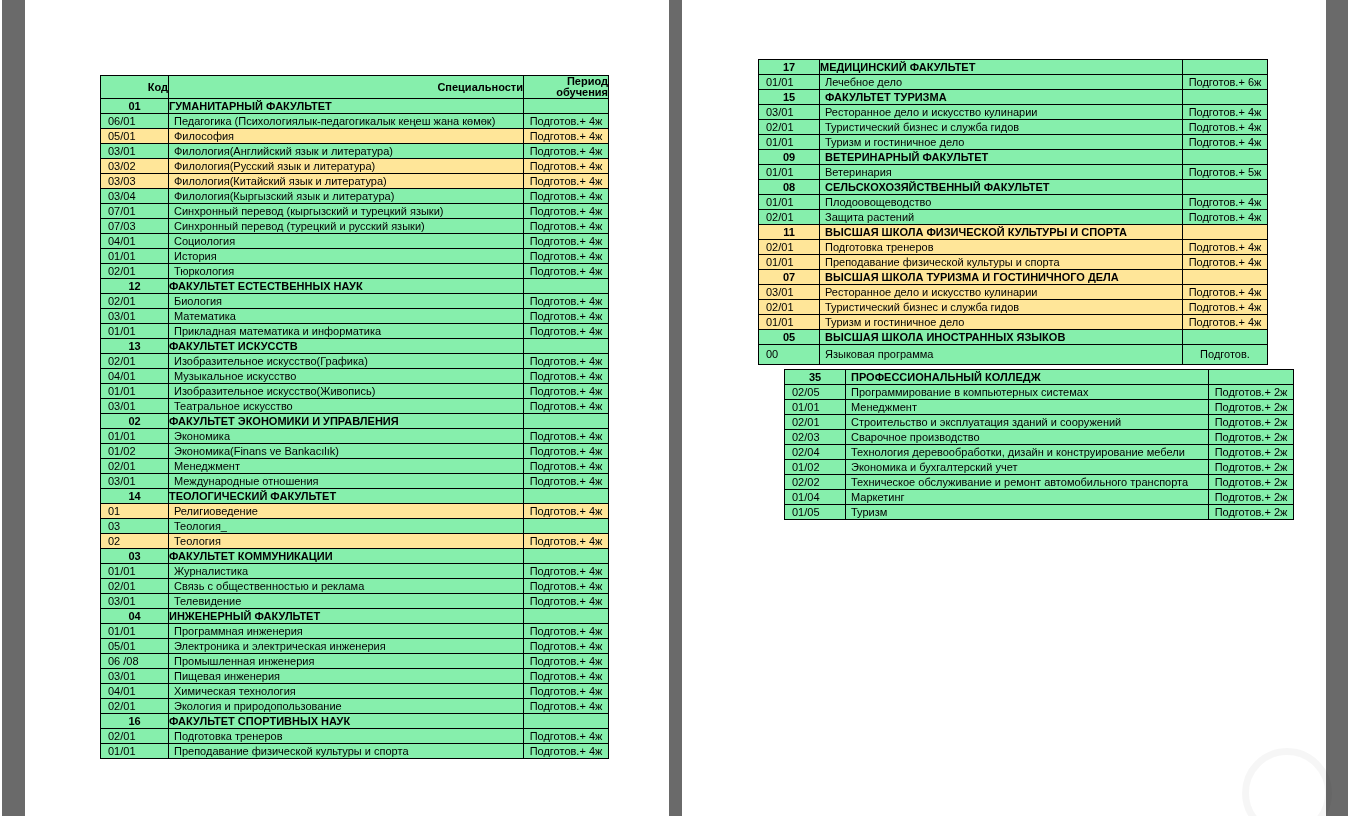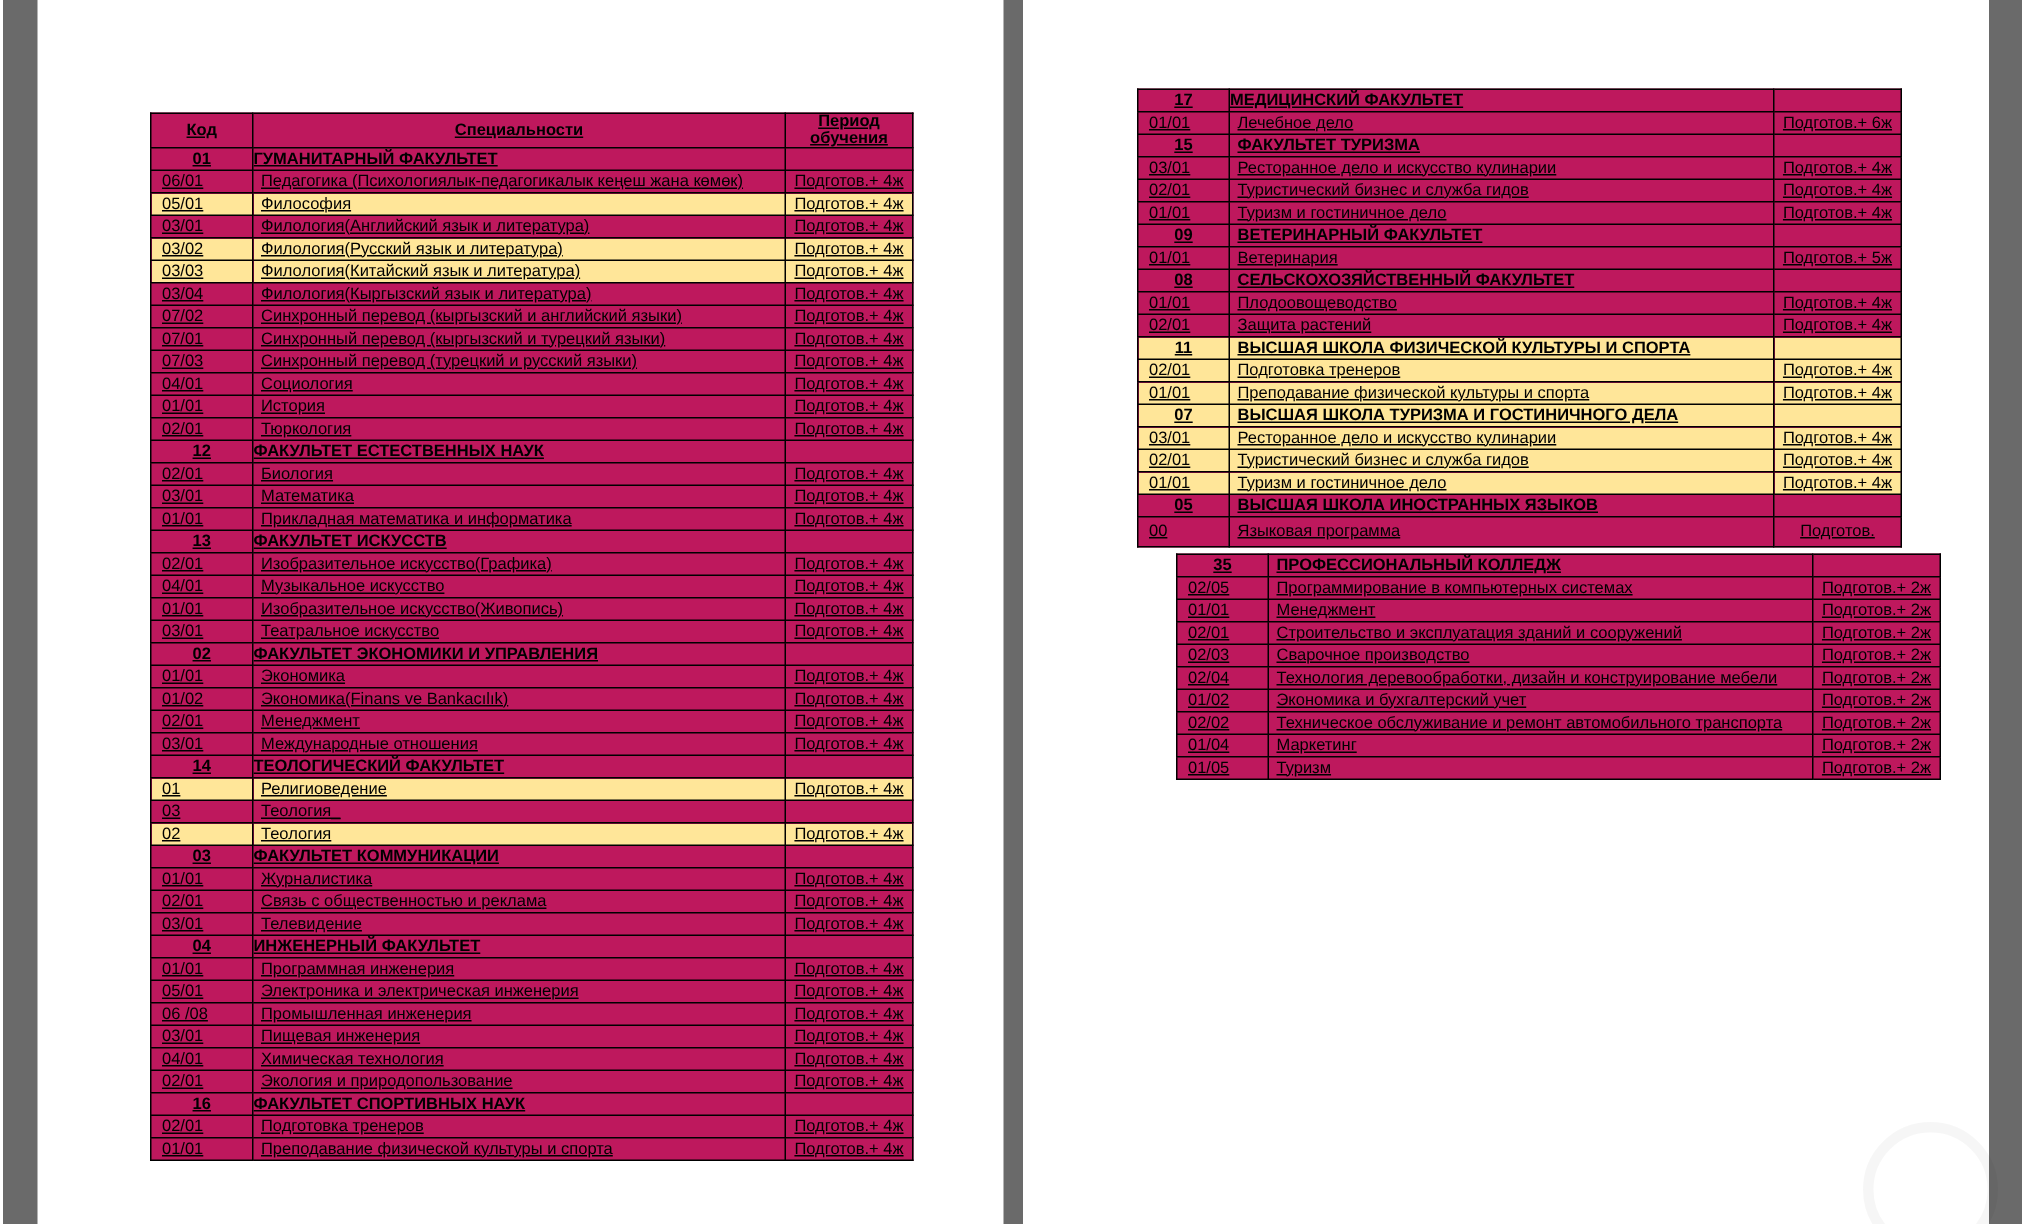--- a/index.html
+++ b/index.html
@@ -7,30 +7,30 @@
   html,body { width:1348px; height:816px; }
   body {
     position:relative; background:#ffffff; overflow:hidden;
     font-family:"Liberation Sans", sans-serif; color:#000;
   }
   .gutter { position:absolute; top:0; bottom:0; background:var(--gutter); }
   .gutter-left   { left:2px;    width:23px; }
   .gutter-middle { left:669px;  width:13px; }
   .gutter-right  { left:1326px; width:22px; }
 
-  table { position:absolute; border-collapse:collapse; table-layout:fixed; background:#be185d;text-decoration:underline; }
+  table { position:absolute; border-collapse:collapse; table-layout:fixed; background:#86efac; }
   #left-table   { left:100px; top:75px;  width:508px; }
   #right-table-top    { left:758px; top:59px;  width:509px; }
   #right-table-bottom { left:784px; top:369px; width:509px; }
 
   td, th {
     border:1px solid #000; font-size:11px; line-height:13px;
     height:15px; vertical-align:middle; overflow:hidden; white-space:nowrap;
   }
-  th { font-weight:bold; text-align:center; height:22px; white-space:normal; line-height:11px; padding:0 0; }
+  th { font-weight:bold; text-align:right; height:22px; white-space:normal; line-height:11px; padding:0 0; }
   .code-cell   { text-align:left; padding-left:7px; }
   .name-cell   { text-align:left; padding-left:5px; }
   .period-cell { text-align:center; padding:0 1px; }
   tr.section td { font-weight:bold; }
   tr.section .code-cell { text-align:center; padding-left:0; }
   td.center { padding-left:0; }
   tr.hl td { background:var(--hl); }
   tr.tall td { height:20px; }
 
   .corner-watermark {
@@ -88,25 +88,20 @@
         <td class="code-cell">03/03</td>
         <td class="name-cell">Филология(Китайский язык и литература)</td>
         <td class="period-cell">Подготов.+ 4ж</td>
       </tr>
       <tr>
         <td class="code-cell">03/04</td>
         <td class="name-cell">Филология(Кыргызский язык и литература)</td>
         <td class="period-cell">Подготов.+ 4ж</td>
       </tr>
       <tr>
-        <td class="code-cell">07/02</td>
-        <td class="name-cell">Синхронный перевод (кыргызский и английский языки)</td>
-        <td class="period-cell">Подготов.+ 4ж</td>
-      </tr>
-      <tr>
         <td class="code-cell">07/01</td>
         <td class="name-cell">Синхронный перевод (кыргызский и турецкий языки)</td>
         <td class="period-cell">Подготов.+ 4ж</td>
       </tr>
       <tr>
         <td class="code-cell">07/03</td>
         <td class="name-cell">Синхронный перевод (турецкий и русский языки)</td>
         <td class="period-cell">Подготов.+ 4ж</td>
       </tr>
       <tr>

